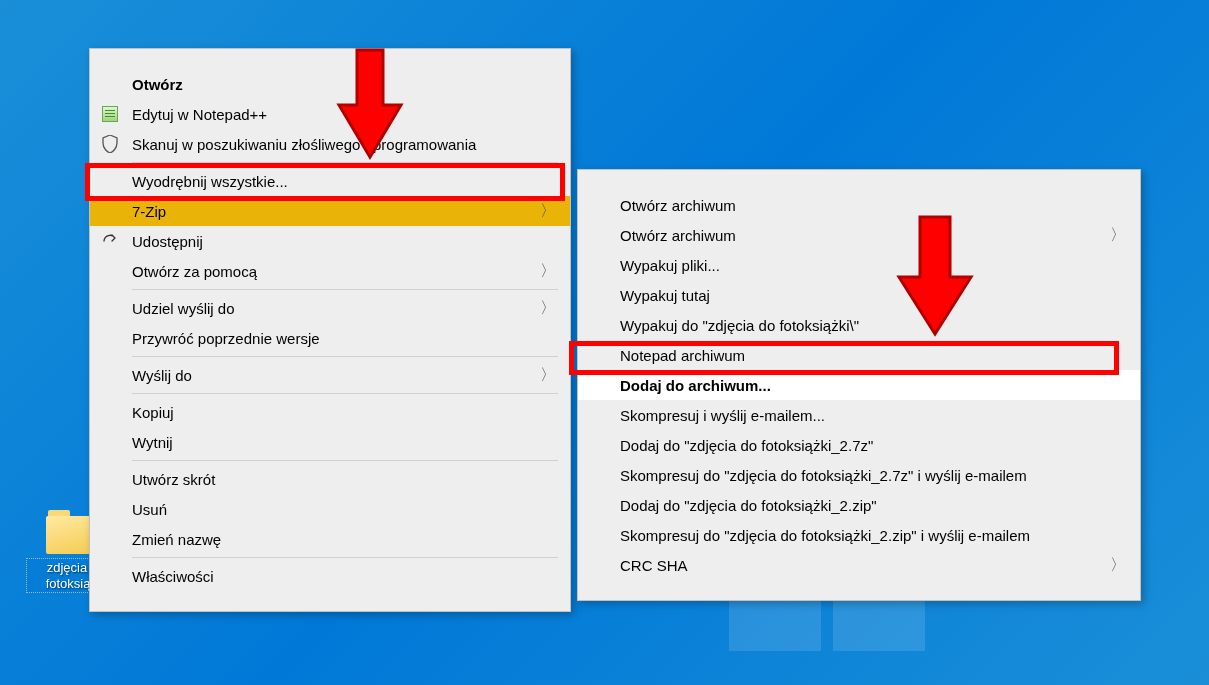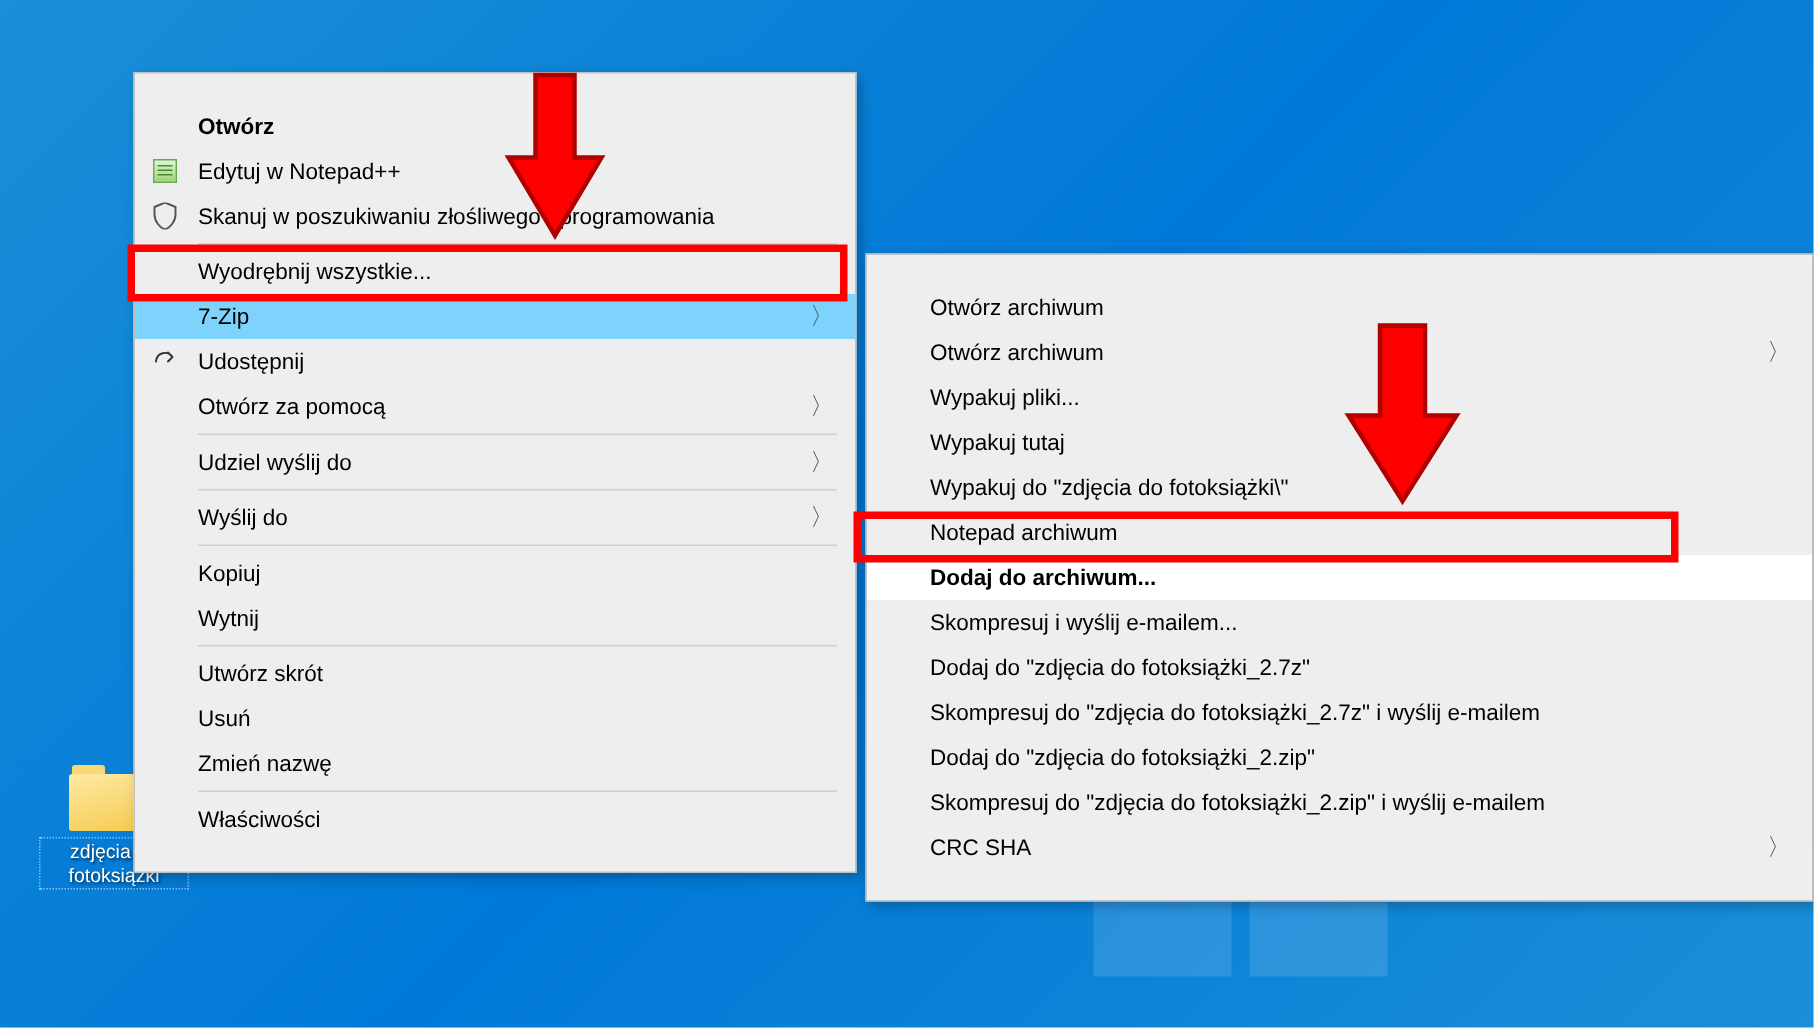--- a/index.html
+++ b/index.html
@@ -75,21 +75,21 @@
     
     
     .context-menu {
       position: absolute;
       background: #eeeeee;
       border: 1px solid #c1c1c1;
       box-shadow: 3px 3px 8px rgba(0,0,0,0.25);
       padding: 20px 0;
     }
     .menu-1 { left: 89px; top: 48px; width: 482px; }
-    .menu-2 { left: 577px; top: 169px; width: 632px; }
+    .menu-2 { left: 577px; top: 169px; width: 564px; }
     
     .menu-item {
       height: 30px;
       display: flex;
       align-items: center;
       padding: 0 14px 0 42px;
       position: relative;
       cursor: default;
       color: #000;
     }
@@ -188,41 +188,44 @@
       <svg class="icon-shield" viewBox="0 0 16 18">
           <path d="M8 0 L15 3 V8 C15 13 11 17 8 18 C5 17 1 13 1 8 V3 Z" fill="none" stroke="#555" stroke-width="1.3"></path>
         </svg>
     </span>
     <span>Skanuj w poszukiwaniu złośliwego oprogramowania</span>
   </div>
   <div class="separator"></div>
   <div class="menu-item">
     <span>Wyodrębnij wszystkie...</span>
   </div>
-  <div class="menu-item" style="background:#7dd3fc;gap:43px;">
+  <div class="menu-item" style="background:#eab308;gap:43px;">
     <span>7-Zip</span>
     <span class="arrow">〉</span>
   </div>
   <div class="menu-item">
     <span class="icon-slot">
       <svg class="icon-share" viewBox="0 0 16 16">
           <path d="M2 8 A6 6 0 0 1 13 5 M10 2 L13 5 L10 8" fill="none" stroke="#333" stroke-width="1.3" stroke-linecap="round" stroke-linejoin="round"></path>
         </svg>
     </span>
     <span>Udostępnij</span>
   </div>
   <div class="menu-item">
     <span>Otwórz za pomocą</span>
     <span class="arrow">〉</span>
   </div>
   <div class="separator"></div>
   <div class="menu-item">
     <span>Udziel wyślij do</span>
     <span class="arrow">〉</span>
   </div>
+  <div class="menu-item">
+    <span>Przywróć poprzednie wersje</span>
+  </div>
   <div class="separator"></div>
   <div class="menu-item">
     <span>Wyślij do</span>
     <span class="arrow">〉</span>
   </div>
   <div class="separator"></div>
   <div class="menu-item">
     <span>Kopiuj</span>
   </div>
   <div class="menu-item">

